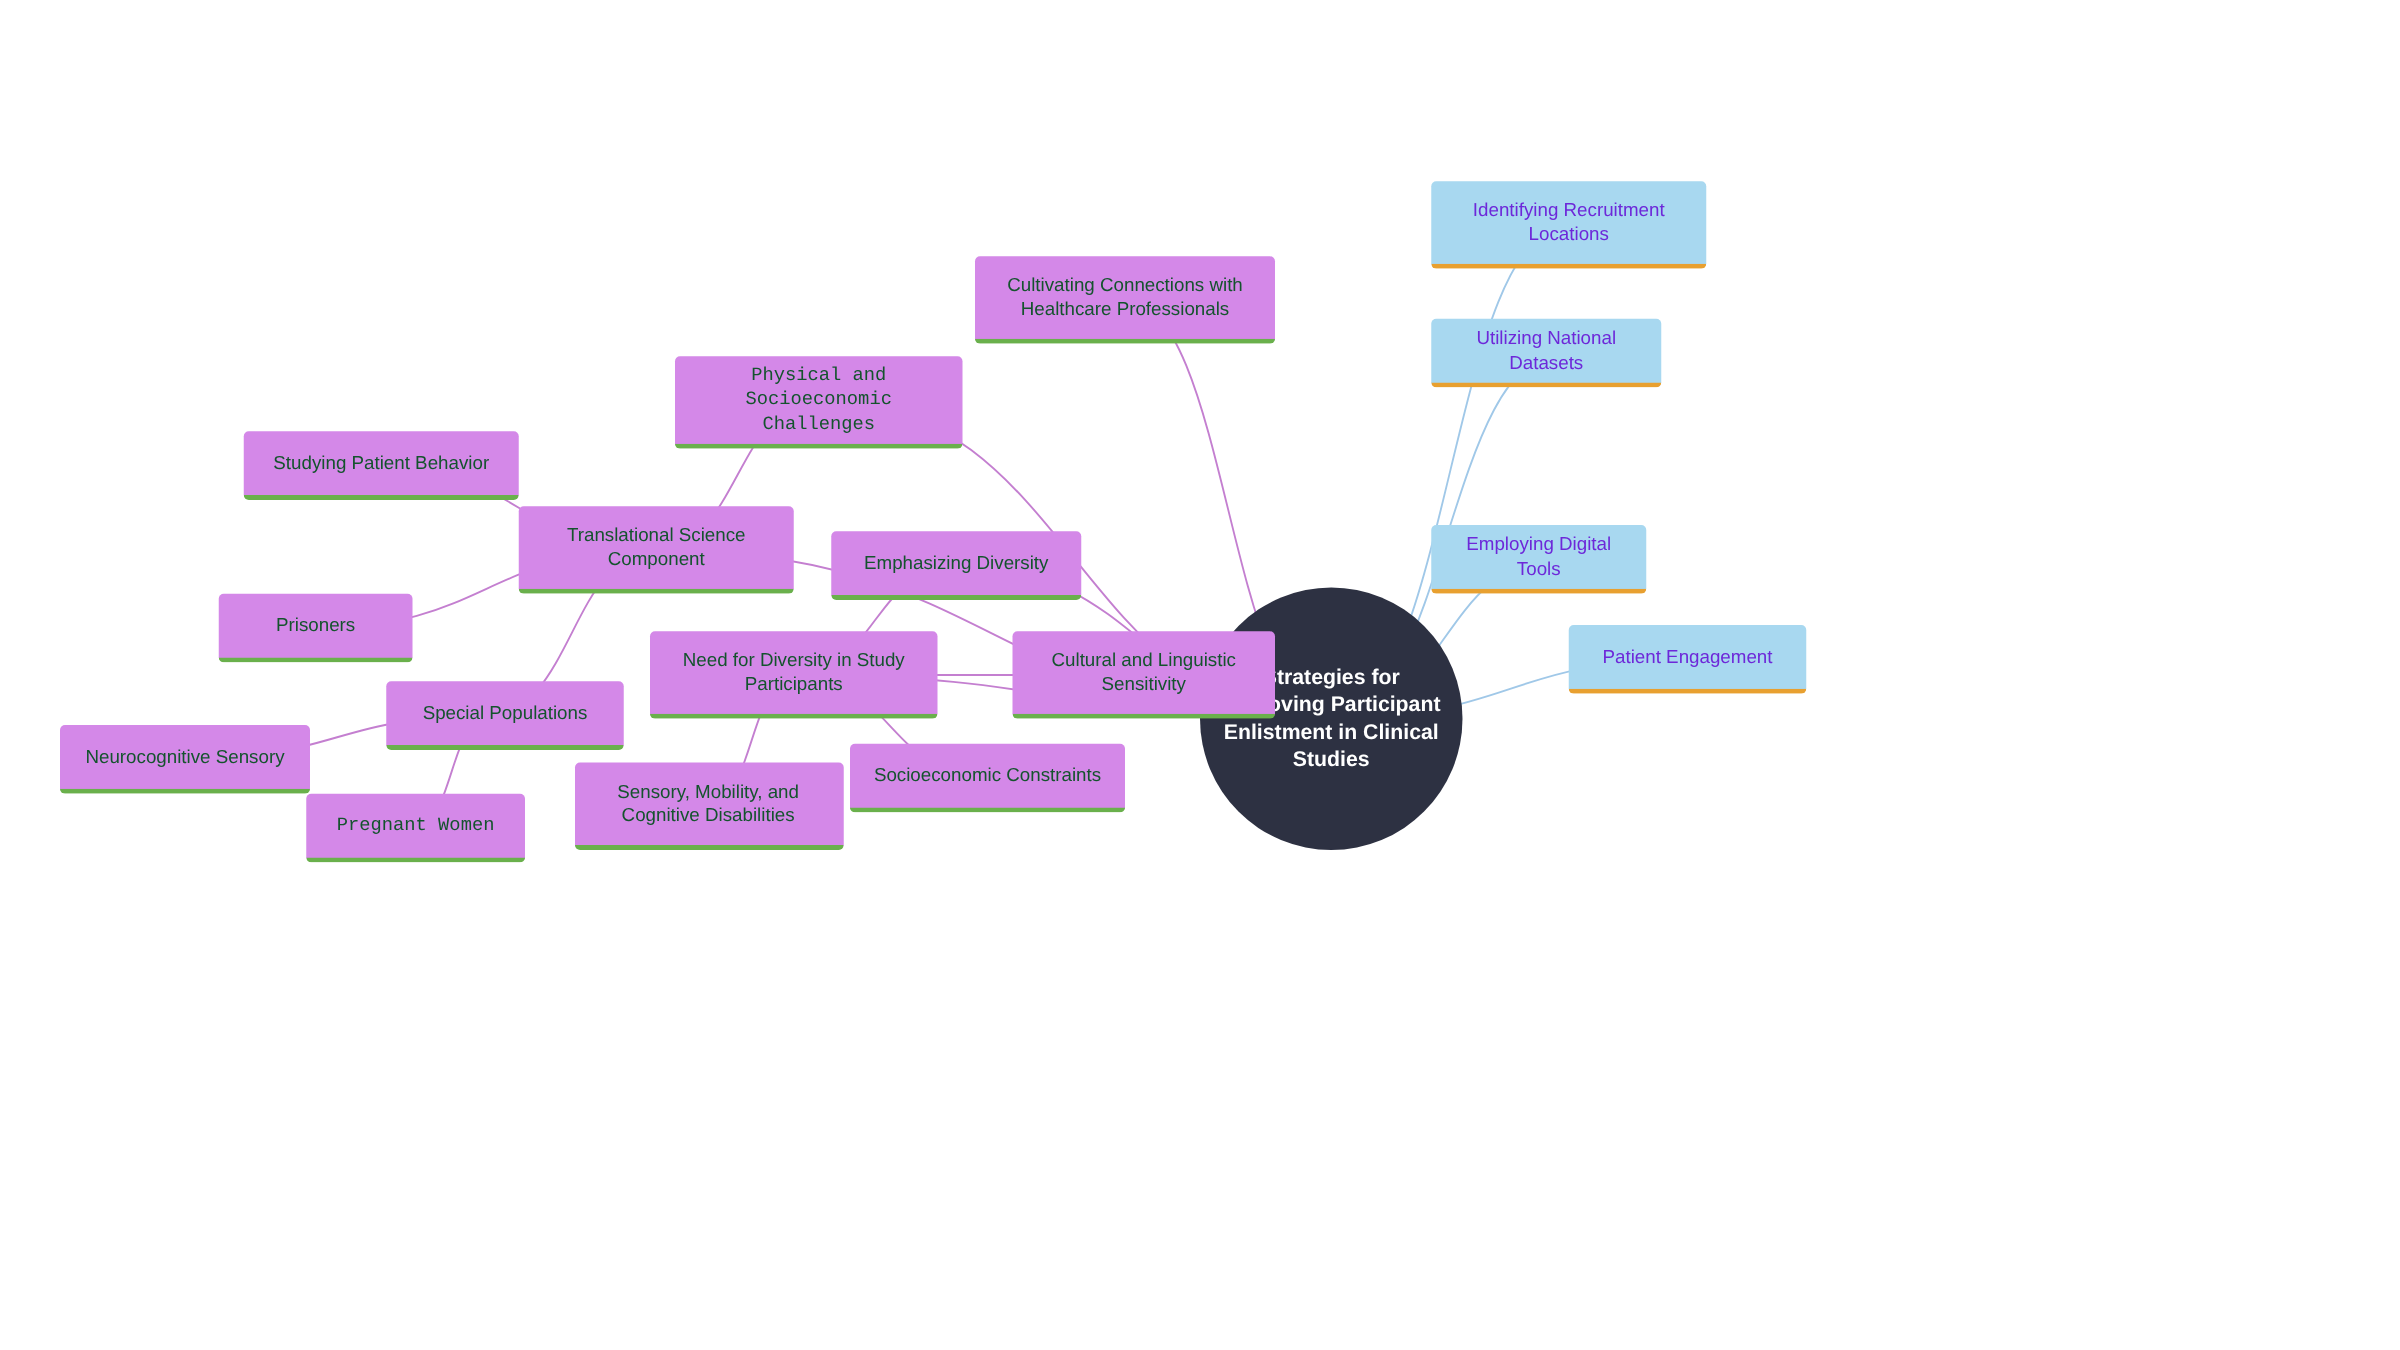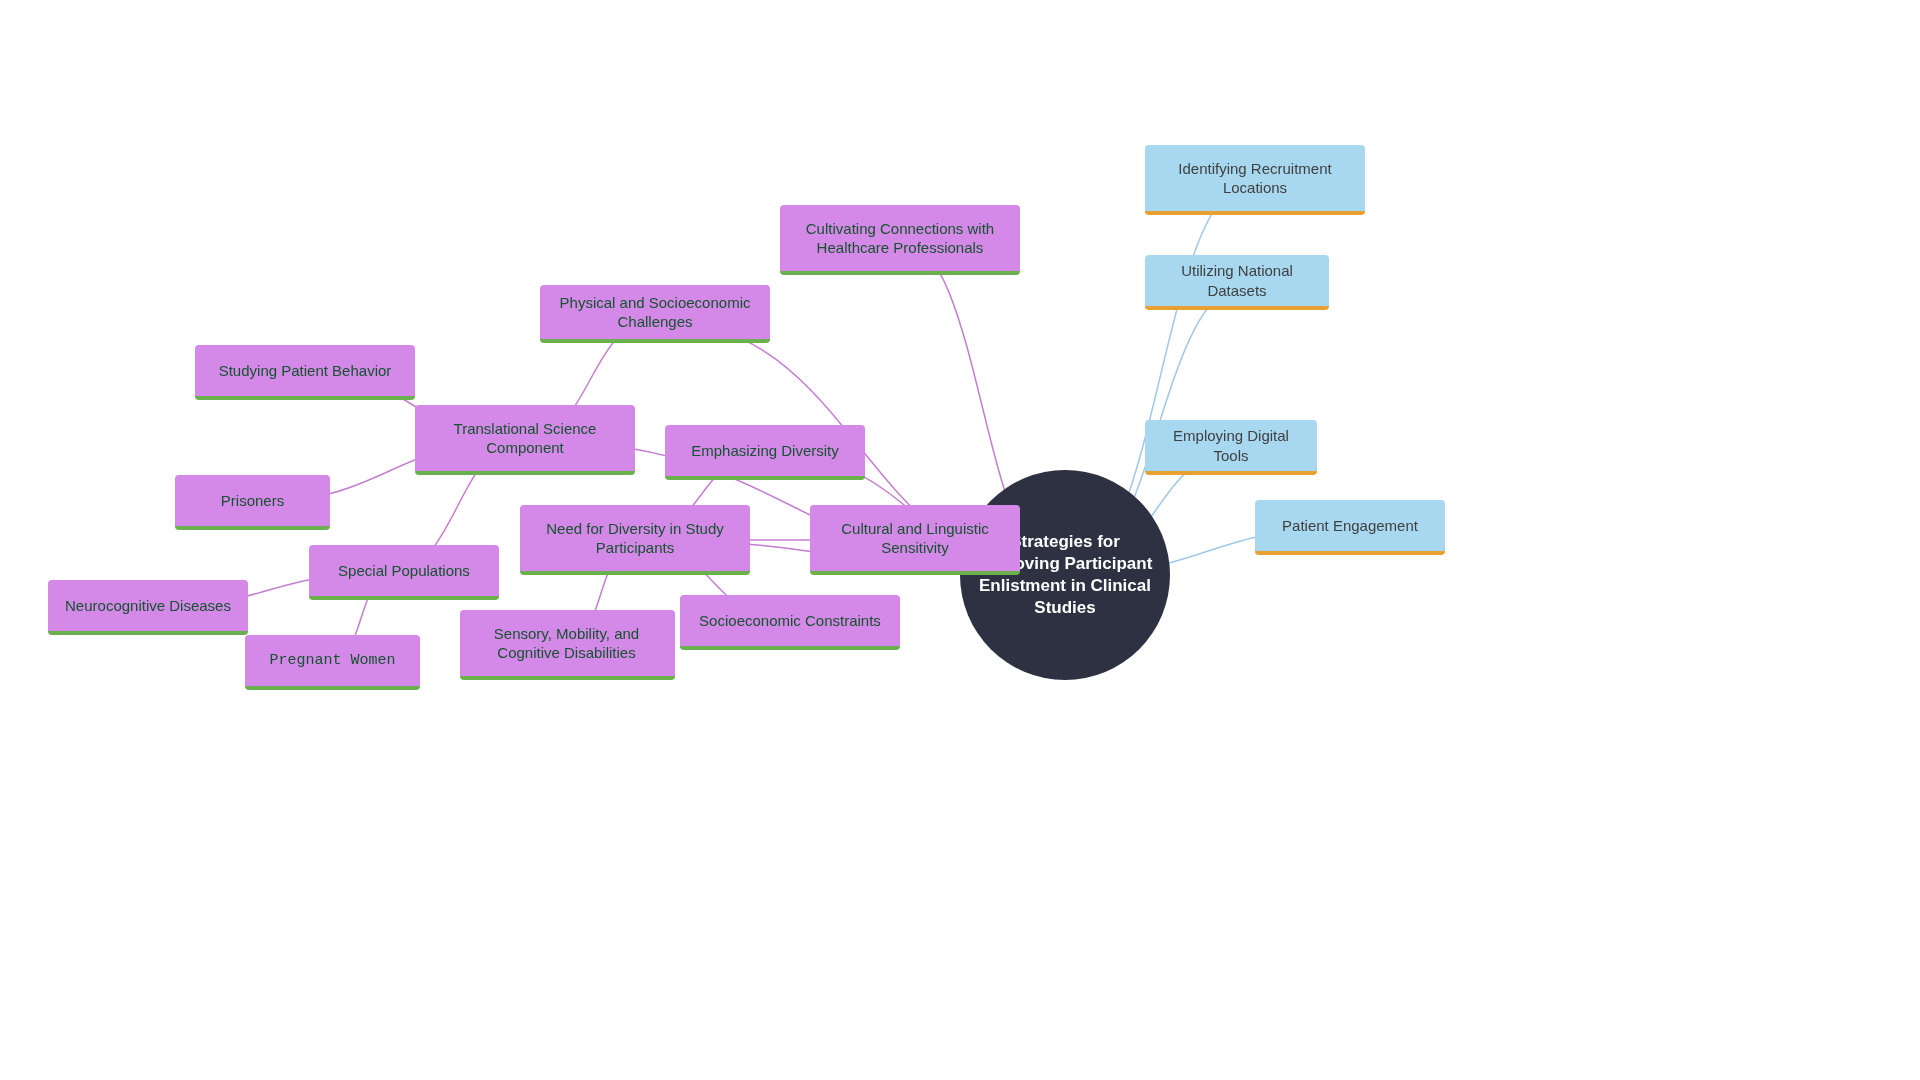--- a/index.html
+++ b/index.html
@@ -44,21 +44,21 @@
       font-size: 17px;
       font-weight: 600;
     }
     .node-purple {
       background: #d488e8;
       color: #14532d;
       border-bottom: 4px solid #6ab04c;
     }
     .node-blue {
       background: #a8d8f0;
-      color: #404040;
+      color: #6d28d9;
       border-bottom: 4px solid #e8a030;
     }
   </style>
 </head>
 <body>
 
 <div id="mindmap-canvas">
   <svg id="connections">
       <path d="M 1065 575 C 982.5 575, 982.5 240, 900 240" stroke="#c47fd0" stroke-width="1.5" fill="none"></path>
       <path d="M 1065 575 C 860 575, 860 320, 655 320" stroke="#c47fd0" stroke-width="1.5" fill="none"></path>
@@ -75,29 +75,29 @@
       <path d="M 525 440 C 457.5 440, 457.5 572.5, 390 572.5" stroke="#c47fd0" stroke-width="1.5" fill="none"></path>
       <path d="M 390 572.5 C 269 572.5, 269 607.5, 148 607.5" stroke="#c47fd0" stroke-width="1.5" fill="none"></path>
       <path d="M 390 572.5 C 361.25 572.5, 361.25 662.5, 332.5 662.5" stroke="#c47fd0" stroke-width="1.5" fill="none"></path>
       <path d="M 635 540 C 775 540, 775 540, 915 540" stroke="#c47fd0" stroke-width="1.5" fill="none"></path>
       <path d="M 635 540 C 601.25 540, 601.25 645, 567.5 645" stroke="#c47fd0" stroke-width="1.5" fill="none"></path>
       <path d="M 635 540 C 712.5 540, 712.5 622.5, 790 622.5" stroke="#c47fd0" stroke-width="1.5" fill="none"></path>
       <path d="M 765 452.5 C 700 452.5, 700 540, 635 540" stroke="#c47fd0" stroke-width="1.5" fill="none"></path>
     </svg>
 <div class="node node-center" style="left: 960px; top: 470px; width: 210px; height: 210px;">Strategies for Improving Participant Enlistment in Clinical Studies</div>
     <div class="node node-purple" style="left: 780px; top: 205px; width: 240px; height: 70px;">Cultivating Connections with Healthcare Professionals</div>
-    <div class="node node-purple" style="left: 540px; top: 285px; width: 230px; height: 58px;">Physical and Socioeconomic Challenges</div>
+    <div class="node node-purple" style="left: 540px; top: 285px; width: 230px; height: 74px; font-family: Liberation Mono, monospace;">Physical and Socioeconomic Challenges</div>
     <div class="node node-purple" style="left: 195px; top: 345px; width: 220px; height: 55px;">Studying Patient Behavior</div>
     <div class="node node-purple" style="left: 415px; top: 405px; width: 220px; height: 70px;">Translational Science Component</div>
     <div class="node node-purple" style="left: 665px; top: 425px; width: 200px; height: 55px;">Emphasizing Diversity</div>
     <div class="node node-purple" style="left: 175px; top: 475px; width: 155px; height: 55px;">Prisoners</div>
     <div class="node node-purple" style="left: 309px; top: 545px; width: 190px; height: 55px;">Special Populations</div>
     <div class="node node-purple" style="left: 520px; top: 505px; width: 230px; height: 70px;">Need for Diversity in Study Participants</div>
     <div class="node node-purple" style="left: 810px; top: 505px; width: 210px; height: 70px;">Cultural and Linguistic Sensitivity</div>
-    <div class="node node-purple" style="left: 48px; top: 580px; width: 200px; height: 55px;">Neurocognitive Diseases</div>
+    <div class="node node-purple" style="left: 48px; top: 580px; width: 200px; height: 55px;">Neurocognitive Sensory</div>
     <div class="node node-purple" style="left: 460px; top: 610px; width: 215px; height: 70px; padding-left: 12px;">Sensory, Mobility, and Cognitive Disabilities</div>
     <div class="node node-purple" style="left: 680px; top: 595px; width: 220px; height: 55px;">Socioeconomic Constraints</div>
     <div class="node node-purple" style="left: 245px; top: 635px; width: 175px; height: 55px; font-family: Liberation Mono, monospace;">Pregnant Women</div>
     <div class="node node-blue" style="left: 1145px; top: 145px; width: 220px; height: 70px;">Identifying Recruitment Locations</div>
     <div class="node node-blue" style="left: 1145px; top: 255px; width: 184px; height: 55px;">Utilizing National Datasets</div>
     <div class="node node-blue" style="left: 1145px; top: 420px; width: 172px; height: 55px;">Employing Digital Tools</div>
     <div class="node node-blue" style="left: 1255px; top: 500px; width: 190px; height: 55px;">Patient Engagement</div>
   </div>
 
 </body></html>

